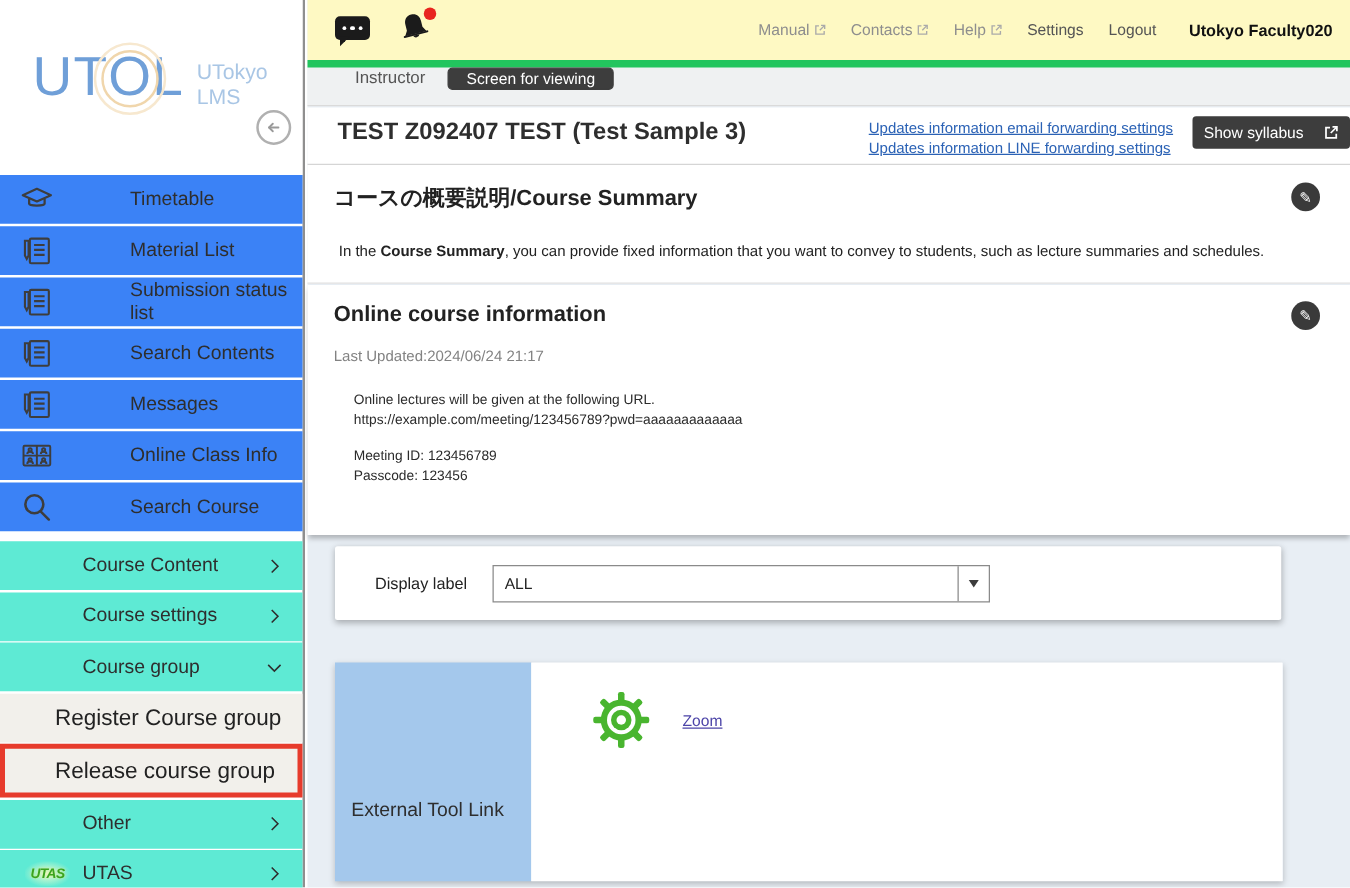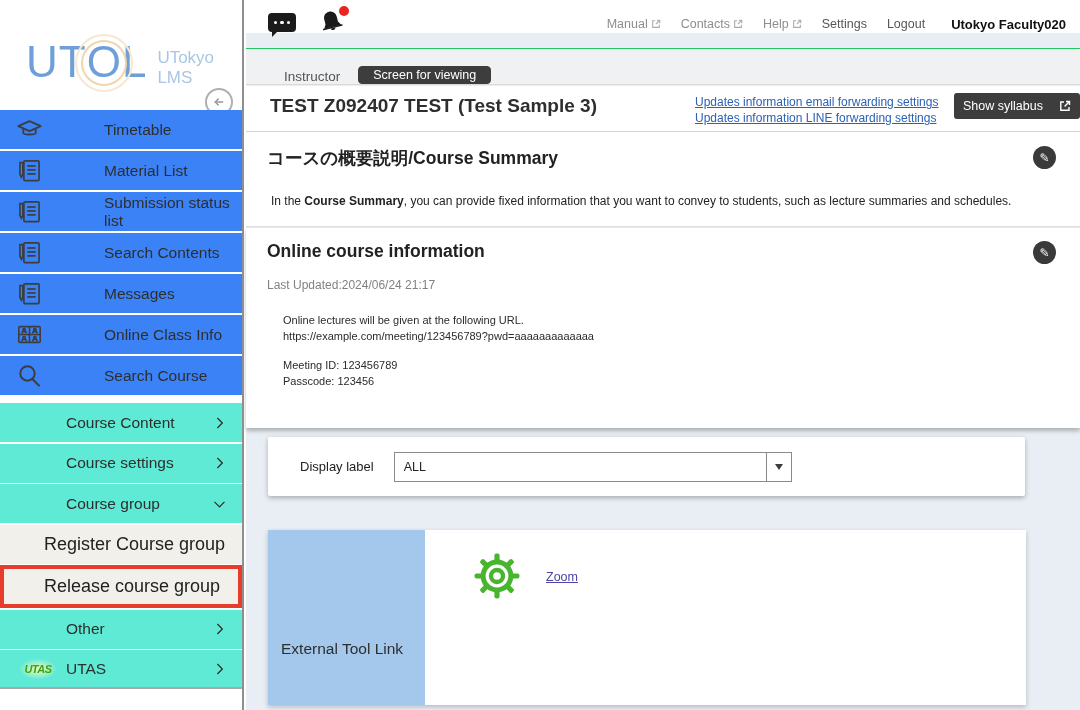--- a/index.html
+++ b/index.html
@@ -3,21 +3,21 @@
 <meta charset="utf-8">
 <style>
   * { margin:0; padding:0; box-sizing:border-box; }
   html,body { width:1080px; height:710px; overflow:hidden; background:#fff;
     font-family:"Liberation Sans", sans-serif; }
   body { position:relative; }
 
   
   #sidebar { position:absolute; left:0; top:0; width:244px; height:710px;
     background:#fff; border-right:2px solid #8f8f8f; z-index:5; }
-  .logo-wrap { position:relative; height:110px; background:#fff; }
+  .logo-wrap { position:relative; height:140px; background:#fff; }
   .logo-row { position:absolute; left:26px; top:40px; display:flex; }
   .logo-main { font-size:44px; letter-spacing:1px; color:#6f9fd8; font-weight:400; display:flex; line-height:1; }
   .logo-o { position:relative; }
   .logo-ring { position:absolute; left:50%; top:48%; width:46px; height:46px;
     transform:translate(-50%,-50%); border:2px solid #f0d6ac; border-radius:50%;
     outline:2px solid #f7e8cf; outline-offset:4px; pointer-events:none; }
   .logo-sub { margin-left:10px; margin-top:8px; color:#a9c6e5; font-size:17px; line-height:1.15; }
   .collapse-btn { position:absolute; right:9px; top:88px; width:28px; height:28px;
     border:2px solid #b0b0b0; border-radius:50%; background:#fff;
     display:flex; align-items:center; justify-content:center; cursor:pointer; }
@@ -41,39 +41,39 @@
   .side-sub.highlight .lbl { margin-left:40px; }
   .utas-badge { width:36px; height:20px; display:flex; align-items:center; justify-content:center;
     background:radial-gradient(ellipse at center, #f2facc 0%, rgba(255,255,255,0) 75%);
     color:#3aa41f; font-weight:bold; font-style:italic; font-size:11px; letter-spacing:-0.5px;
     text-shadow:0 0 2px #cdeb8a; }
   #sidebar .bottom-line { border-bottom:2px solid #a8a8a8; }
 
   
   #main { position:absolute; left:246px; top:0; width:834px; height:710px; background:#e8eef4; }
 
-  .topbar { position:absolute; left:0; top:0; width:100%; height:33px; background:#ffffff; }
+  .topbar { position:absolute; left:0; top:0; width:100%; height:48px; background:#fef9c3; }
   .msg-icon { position:absolute; left:22px; top:13px; width:28px; height:19px;
     background:#1b1b1b; border-radius:4px; display:flex; align-items:center;
     justify-content:center; gap:3px; cursor:pointer; }
   .msg-icon i { width:3.5px; height:3.5px; border-radius:50%; background:#fff; }
   .msg-icon::after { content:""; position:absolute; left:4px; bottom:-5px;
     border:4px solid transparent; border-top-color:#1b1b1b; border-left-color:#1b1b1b; }
   .bell-wrap { position:absolute; left:72px; top:8px; width:30px; height:30px; cursor:pointer; }
   .bell-dot { position:absolute; right:-1px; top:-2px; width:10px; height:10px;
     border-radius:50%; background:#e8251f; }
   .nav { position:absolute; right:14px; top:0; height:48px; display:flex; align-items:center;
     gap:20px; font-size:12.5px; color:#8e8e8e; }
   .nav .navlink { display:flex; align-items:center; gap:3px; cursor:pointer; }
   .nav .plain { color:#555; }
   .nav .user { color:#111; font-weight:bold; font-size:13px; margin-left:6px; }
 
   .tabstrip { position:absolute; left:0; top:48px; width:100%; height:37px; background:#eff1f2;
-    border-top:1px solid #22c55e; border-bottom:1px solid #dadada;
-    display:flex; align-items:flex-end; }
+    border-top:6px solid #22c55e; border-bottom:1px solid #dadada;
+    display:flex; align-items:flex-start; }
   .role { margin-left:38px; color:#555; font-size:13.5px; }
   .btn-dark-tab { margin-left:18px; background:#3d3d3d; color:#fff; font-size:12.5px;
     padding:1px 14px; border-radius:4px; border:1px solid #3d3d3d; cursor:pointer; }
   .btn-light-tab { margin-left:15px; background:#fff; color:#333; font-size:12.5px;
     padding:5px 13px; border:1px solid #7d7d7d; border-radius:4px; cursor:pointer; }
 
   .course-header { position:absolute; left:0; top:86px; width:100%; height:46px; background:#fff;
     border-bottom:1px solid #d5d5d5; }
   .course-title { position:absolute; left:24px; top:9px; font-size:19px; font-weight:600; color:#2e2e2e; }
   .fwd-links { position:absolute; left:449px; top:9px; display:flex; flex-direction:column; gap:2px; }

